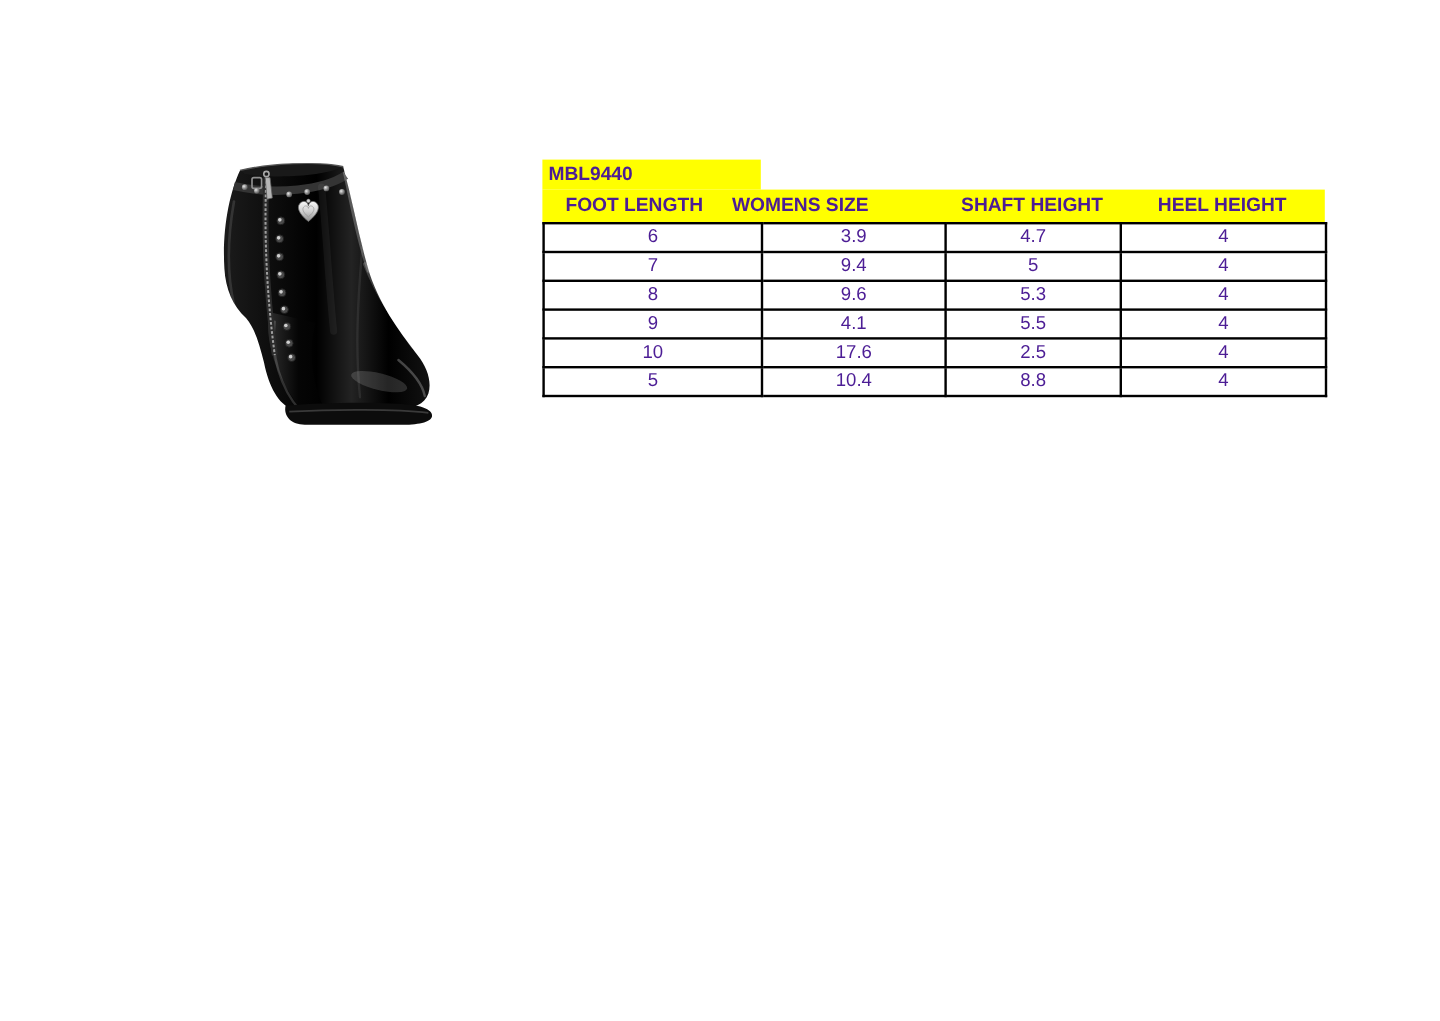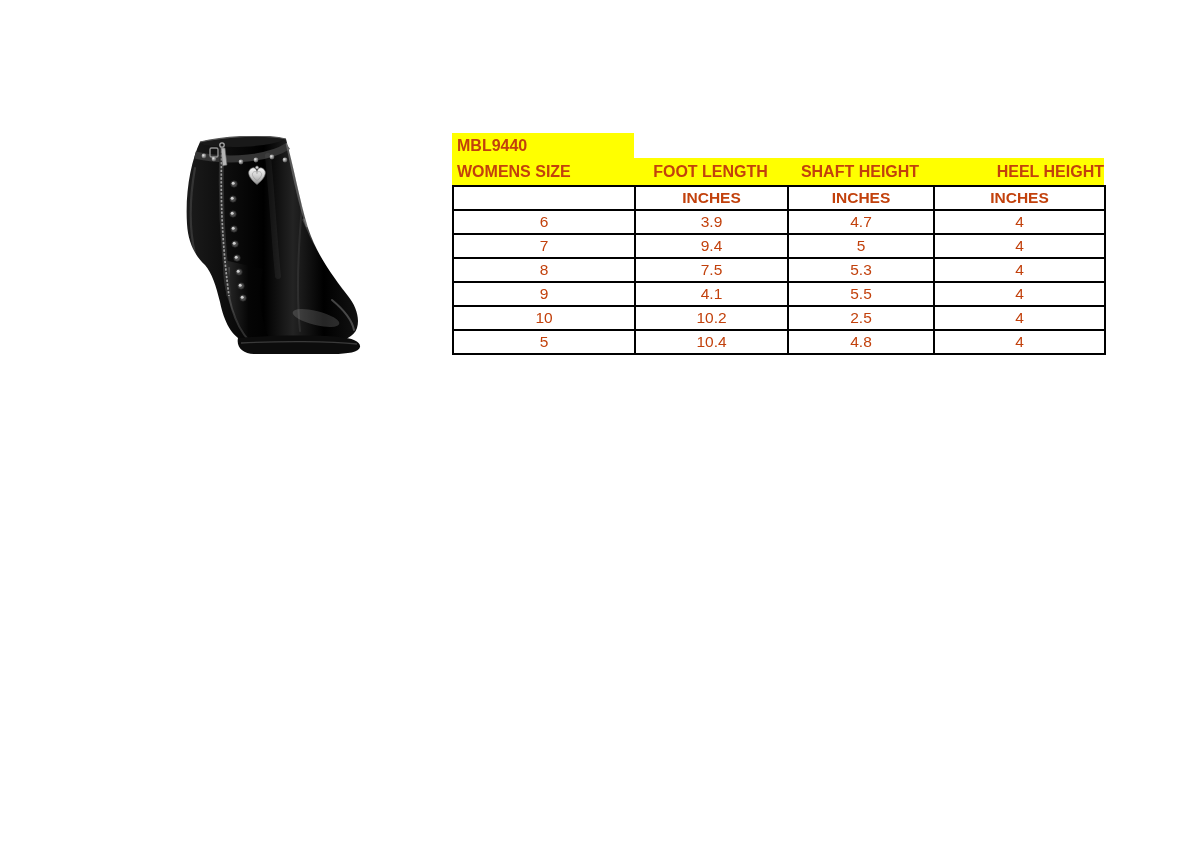--- a/index.html
+++ b/index.html
@@ -1,38 +1,38 @@
 <!DOCTYPE html>
 <html><head>
 <meta charset="utf-8">
 <style>
   html,body{margin:0;padding:0;background:#fff;}
   .page{
     position:relative;width:1200px;height:851px;background:#FFFFFF;
-    font-family:"Liberation Sans",sans-serif;color:#c2410c;overflow:hidden;
+    font-family:"Liberation Sans",sans-serif;color:#4c1d95;overflow:hidden;
   }
   
   .boot-wrap{position:absolute;left:180px;top:136px;width:184px;height:222px;}
   .boot-wrap svg{display:block;width:100%;height:100%;}
   
   .chart{position:absolute;left:452px;top:133px;width:652px;}
   .title-cell{
     width:182px;height:25px;background:#FFFF00;
     font-weight:bold;font-size:16px;line-height:26px;
     padding-left:5px;box-sizing:border-box;white-space:nowrap;
   }
   .head-row{
     display:flex;height:27px;background:#FFFF00;
     font-weight:bold;font-size:16px;line-height:27px;white-space:nowrap;
   }
   .head-row .hc{box-sizing:border-box;text-align:center;overflow:visible;}
   .hc.c0{width:182px;text-align:left;padding-left:5px;}
   .hc.c1{width:153px;}
   .hc.c2{width:146px;}
-  .hc.c3{width:171px;text-align:right;}
+  .hc.c3{width:171px;}
   table.size{
     border-collapse:collapse;table-layout:fixed;width:652px;
     font-size:15.5px;
   }
   table.size td{
     border:2px solid #000;height:22px;padding:0;
     text-align:center;vertical-align:middle;overflow:hidden;
   }
   tr.units td{font-weight:bold;}
 </style>
@@ -137,72 +137,66 @@
       </g>
       <ellipse cx="136" cy="182" rx="24" ry="7" transform="rotate(14 136 182)" fill="rgba(255,255,255,0.15)"></ellipse>
     </svg>
   </div>
 
   <div class="chart">
     <div class="title-cell">
       <span>MBL9440</span>
     </div>
     <div class="head-row">
+      <div class="hc c1">FOOT LENGTH</div>
       <div class="hc c0">WOMENS SIZE</div>
-      <div class="hc c1">FOOT LENGTH</div>
       <div class="hc c2">SHAFT HEIGHT</div>
       <div class="hc c3">HEEL HEIGHT</div>
     </div>
     <table class="size">
       <colgroup>
         <col style="width:182px">
           <col style="width:153px">
           <col style="width:146px">
           <col style="width:171px">
       </colgroup>
       <tbody>
-        <tr class="units">
-          <td></td>
-          <td>INCHES</td>
-          <td>INCHES</td>
-          <td>INCHES</td>
-        </tr>
       <tr>
             <td>6</td>
             <td>3.9</td>
             <td>4.7</td>
             <td>4</td>
           </tr>
           <tr>
             <td>7</td>
             <td>9.4</td>
             <td>5</td>
             <td>4</td>
           </tr>
           <tr>
             <td>8</td>
-            <td>7.5</td>
+            <td>9.6</td>
             <td>5.3</td>
             <td>4</td>
           </tr>
           <tr>
             <td>9</td>
             <td>4.1</td>
             <td>5.5</td>
             <td>4</td>
           </tr>
           <tr>
             <td>10</td>
-            <td>10.2</td>
+            <td>17.6</td>
             <td>2.5</td>
             <td>4</td>
           </tr>
           <tr>
             <td>5</td>
             <td>10.4</td>
-            <td>4.8</td>
+            <td>8.8</td>
             <td>4</td>
           </tr>
         </tbody>
     </table>
   </div>
 
 </div>
 
 </body></html>

